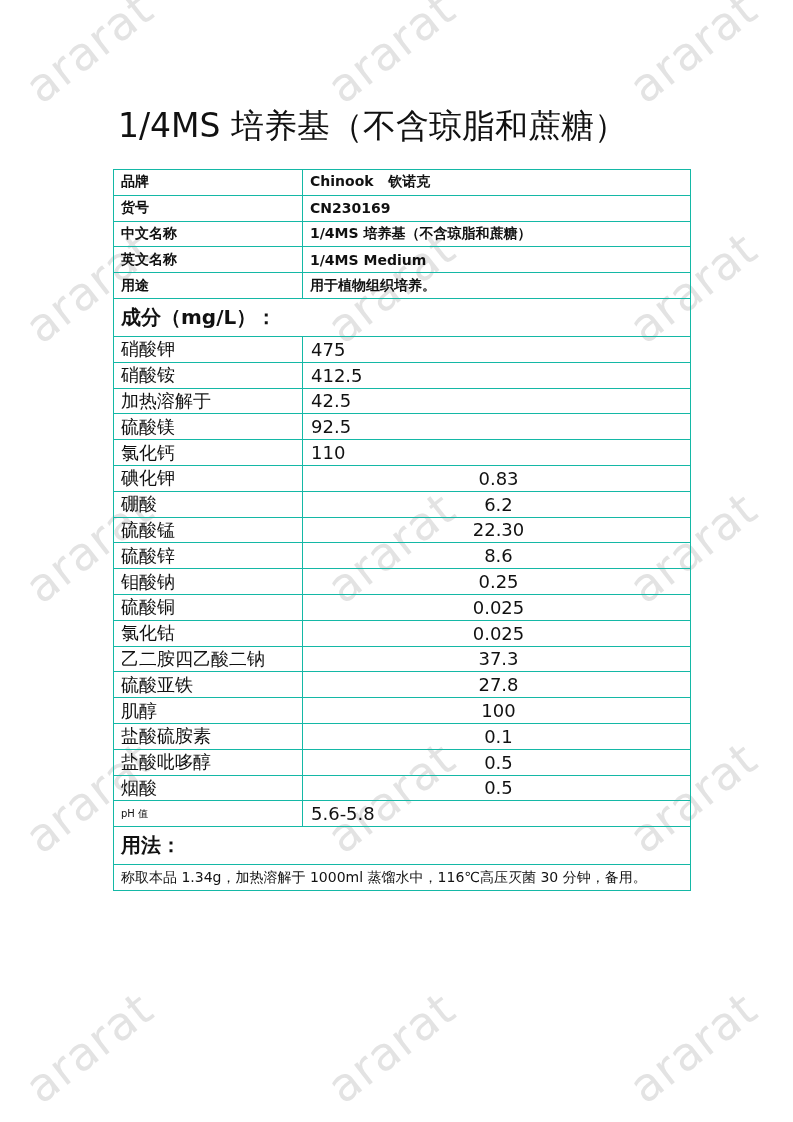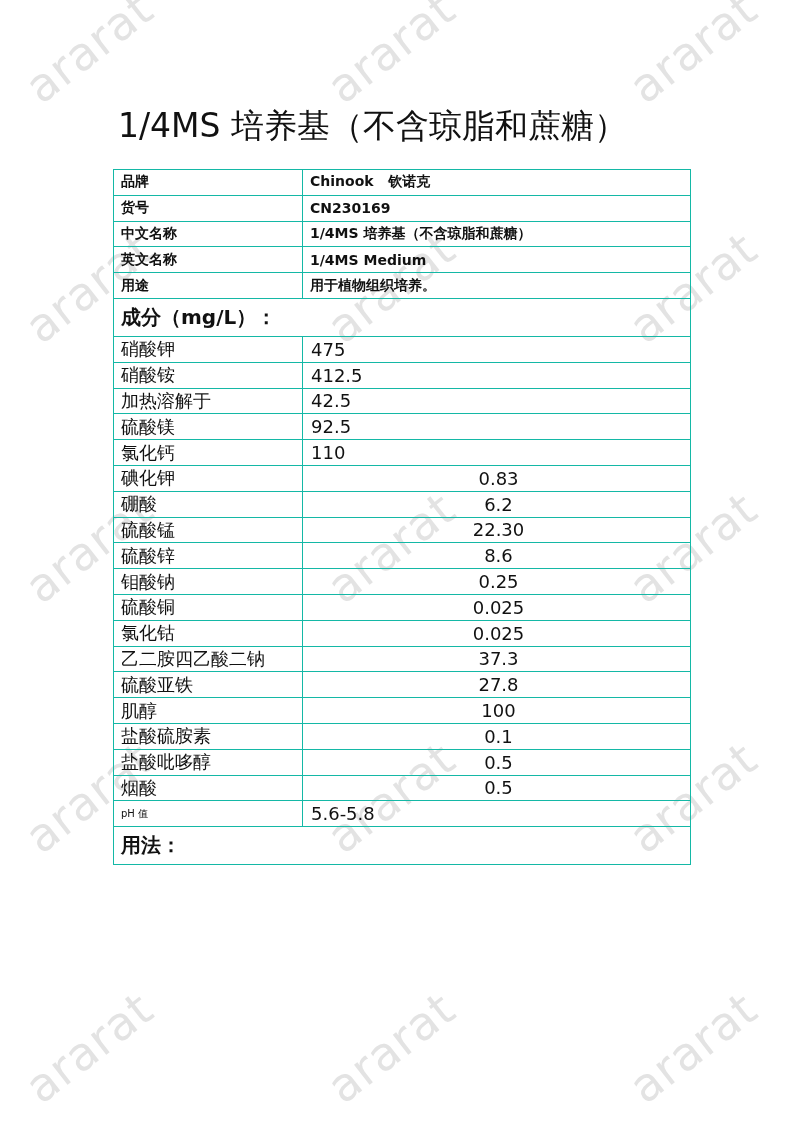--- a/index.html
+++ b/index.html
@@ -143,14 +143,17 @@
         <td class="v indent">0.5</td>
       </tr>
     <tr class="ing">
         <td class="k" style="font-size:10px;margin-left:36px;">pH 值</td>
         <td class="v">5.6-5.8</td>
       </tr>
 
     <tr class="sect">
       <td colspan="2">用法：</td>
     </tr>
+    <tr class="use">
+      <td colspan="2">称取本品 1.34g，加热溶解于 1000ml 蒸馏水中，116℃高压灭菌 30 分钟，备用。</td>
+    </tr>
   </tbody>
 </table>
 
 </body></html>

